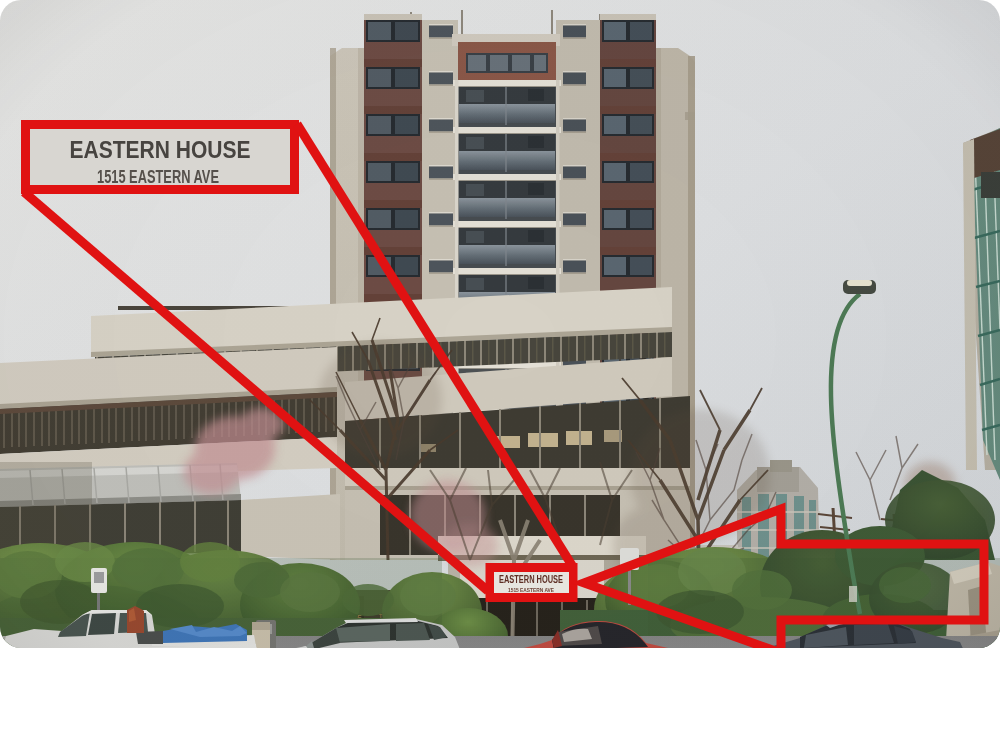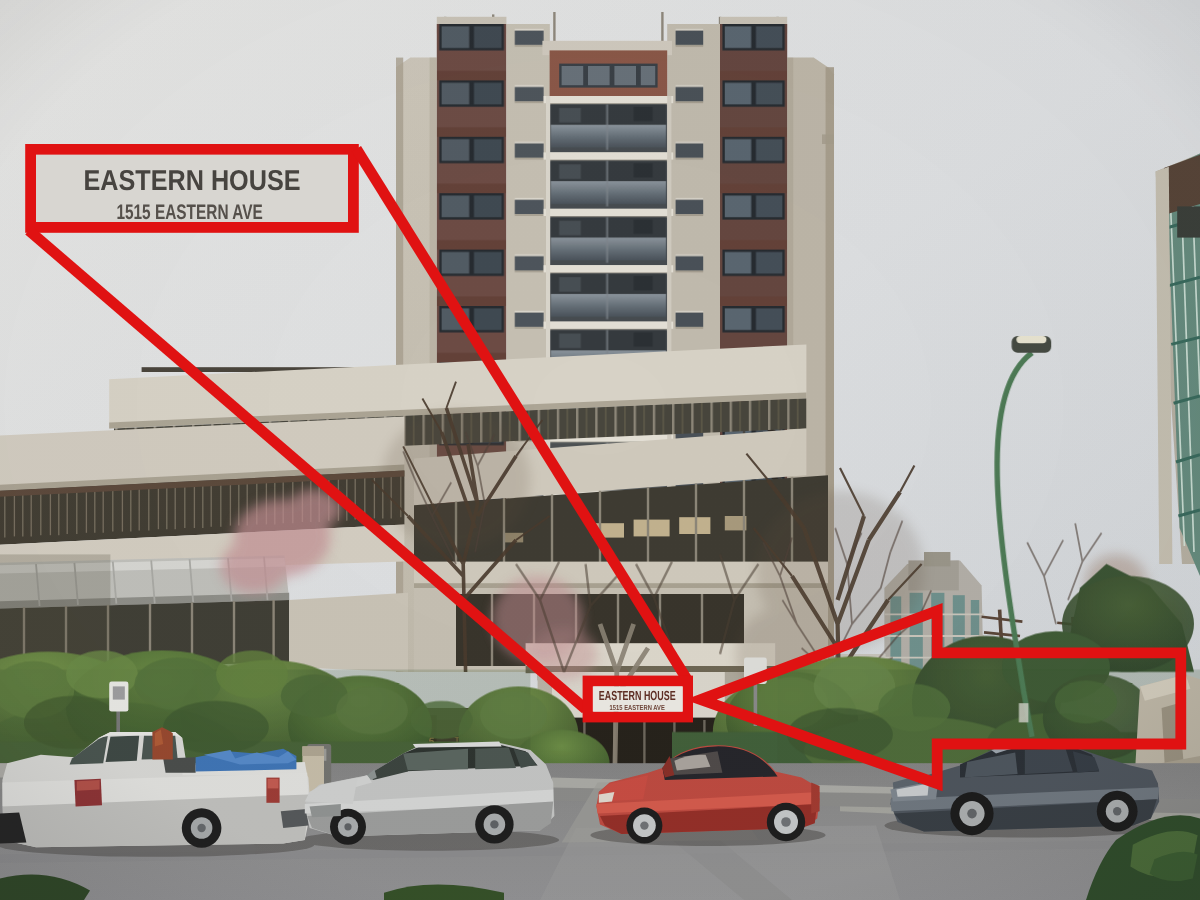--- a/index.html
+++ b/index.html
@@ -1,16 +1,16 @@
 <!DOCTYPE html>
 <html><head>
 <meta charset="utf-8">
 <style>
   html,body{margin:0;padding:0;background:#fff;}
-  #scene{width:1000px;height:750px;position:relative;overflow:hidden;font-family:"Liberation Sans",sans-serif;}
+  #scene{width:1000px;height:648px;position:relative;overflow:hidden;font-family:"Liberation Sans",sans-serif;border-radius:21px;}
 </style>
 </head>
 <body>
 <div id="scene">
 <svg width="1000" height="750" viewBox="0 0 1000 750" xmlns="http://www.w3.org/2000/svg">
 <defs>
   <filter id="soft" x="-30%" y="-30%" width="160%" height="160%">
           <feGaussianBlur stdDeviation="5"></feGaussianBlur>
         </filter>
   <filter id="soft2" x="-30%" y="-30%" width="160%" height="160%">

